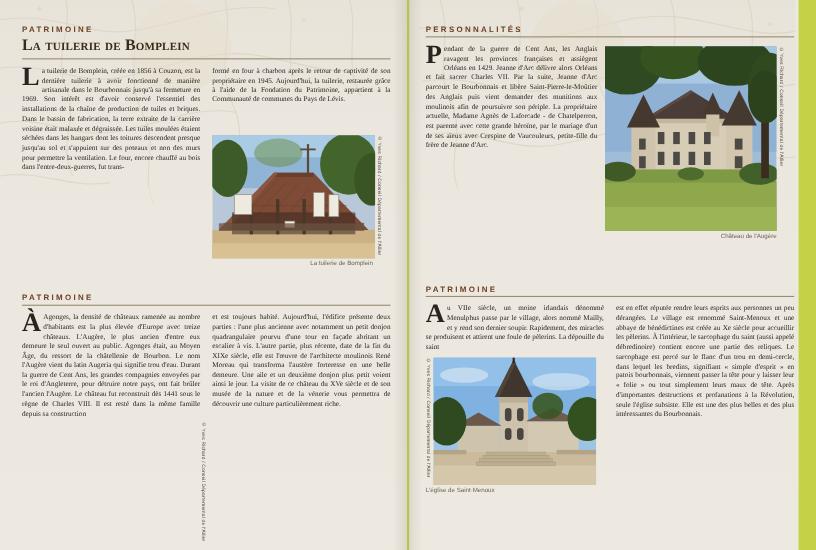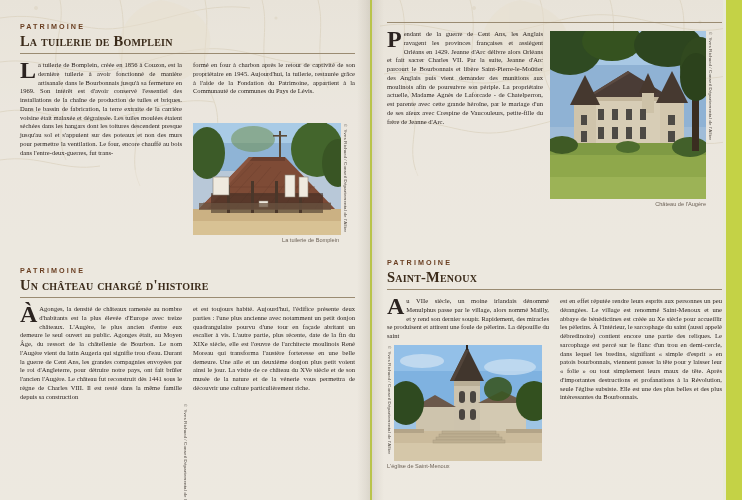--- a/index.html
+++ b/index.html
@@ -206,37 +206,37 @@
             </svg>
             <div class="credit" style="margin-left:2px;height:112px;">© Yves Richard / Conseil Départemental de l'Allier</div>
           </div>
           <figcaption class="fig-caption" style="text-align:right;padding-right:16px;">La tuilerie de Bomplein</figcaption>
         </figure>
       </div>
     </div>
 
     <div class="article" id="art-chateau">
       <div class="kicker">PATRIMOINE</div>
-      <div class="art-title">Un château chargé d'histoire</div>
       <div class="rule short"></div>
 
       <div class="art-body">
         <div class="cols" style="height:200px;">
           <p class="dropcap-p">À Agonges, la densité de châteaux ramenée au nombre d'habitants est la plus élevée d'Europe avec treize châteaux. L'Augère, le plus ancien d'entre eux demeure le seul ouvert au public. Agonges était, au Moyen Âge, du ressort de la châtellenie de Bourbon. Le nom l'Augère vient du latin Augeria qui signifie trou d'eau. Durant la guerre de Cent Ans, les grandes compagnies envoyées par le roi d'Angleterre, pour détruire notre pays, ont fait brûler l'ancien l'Augère. Le château fut reconstruit dès 1441 sous le règne de Charles VIII. Il est resté dans la même famille depuis sa construction</p>
           <p style="break-before:column;">et est toujours habité. Aujourd'hui, l'édifice présente deux parties : l'une plus ancienne avec notamment un petit donjon quadrangulaire pourvu d'une tour en façade abritant un escalier à vis. L'autre partie, plus récente, date de la fin du XIXe siècle, elle est l'œuvre de l'architecte moulinois René Moreau qui transforma l'austère forteresse en une belle demeure. Une aile et un deuxième donjon plus petit voient ainsi le jour. La visite de ce château du XVe siècle et de son musée de la nature et de la vénerie vous permettra de découvrir une culture particulièrement riche.</p>
         </div>
         <div class="credit" style="position:absolute;left:163px;top:98px;height:104px;">© Yves Richard / Conseil Départemental de l'Allier</div>
       </div>
     </div>
 
   </div>
 
   <div class="page page-right">
 
     <div class="article" id="art-jeanne">
+      <div class="kicker">PERSONNALITÉS</div>
       <div class="rule short"></div>
 
       <div class="art-body">
 
         <figure class="fig-float-right" style="width:172px;">
           <div class="vert-credit-wrap">
             <svg class="photo" width="156" height="168" viewBox="0 0 156 168" role="img">
               <rect width="156" height="168" fill="#9fbcd8"></rect>
               <rect x="0" y="0" width="156" height="96" fill="#8fb2d4"></rect>
               <rect x="0" y="0" width="156" height="34" fill="#a8c8e4"></rect>
@@ -291,21 +291,20 @@
           </div>
           <figcaption class="fig-caption" style="text-align:right;padding-right:16px;">Château de l'Augère</figcaption>
         </figure>
 
         <p class="dropcap-p" style="font-size:6.55px;line-height:8.75px;text-align:justify;hyphens:auto;margin:0;">Pendant de la guerre de Cent Ans, les Anglais ravagent les provinces françaises et assiègent Orléans en 1429. Jeanne d'Arc délivre alors Orléans et fait sacrer Charles VII. Par la suite, Jeanne d'Arc parcourt le Bourbonnais et libère Saint-Pierre-le-Moûtier des Anglais puis vient demander des munitions aux moulinois afin de poursuivre son périple. La propriétaire actuelle, Madame Agnès de Laforcade - de Chatelperron, est parente avec cette grande héroïne, par le mariage d'un de ses aïeux avec Crespine de Vaucouleurs, petite-fille du frère de Jeanne d'Arc.</p>
       </div>
     </div>
 
     <div class="article" id="art-menoux">
       <div class="kicker">PATRIMOINE</div>
-      <div class="art-title">Saint-Menoux</div>
       <div class="rule short"></div>
 
       <div class="art-body">
         <div class="cols" style="height:210px;">
           <p class="dropcap-p">Au VIIe siècle, un moine irlandais dénommé Menulphus passe par le village, alors nommé Mailly, et y rend son dernier soupir. Rapidement, des miracles se produisent et attirent une foule de pèlerins. La dépouille du saint</p>
           <div style="height:4px;"></div>
 
           <figure style="width:162px;">
             <div class="vert-credit-wrap">
               <div class="credit" style="margin-right:2px;height:116px;">© Yves Richard / Conseil Départemental de l'Allier</div>

